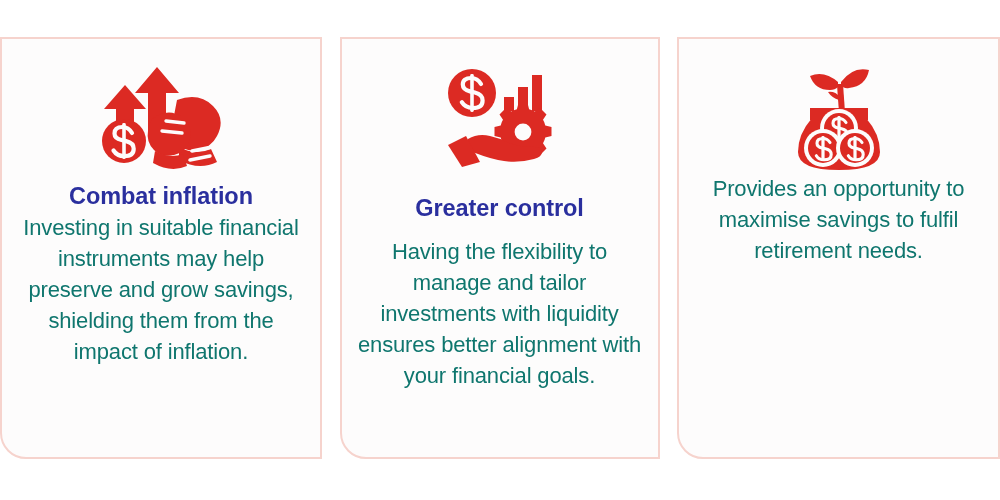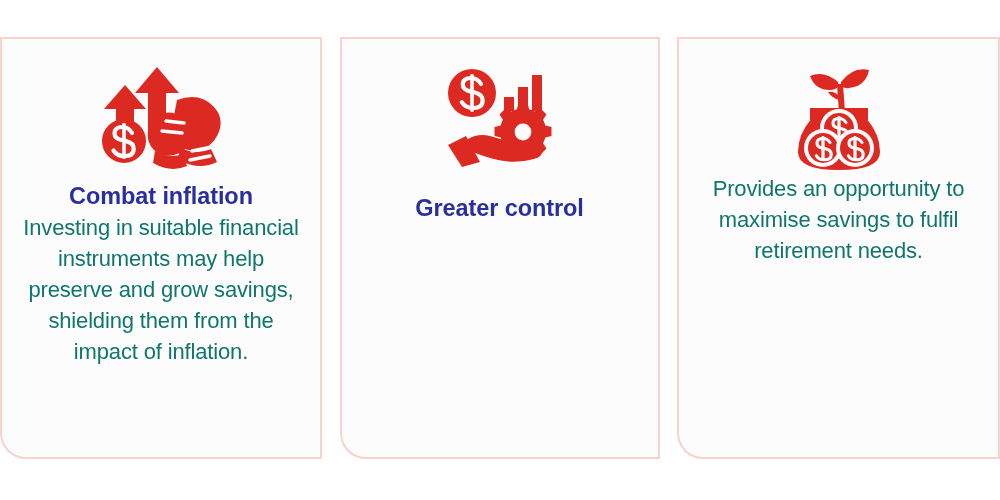--- a/index.html
+++ b/index.html
@@ -142,20 +142,21 @@
               <circle cx="0" cy="7" r="8.4" fill="#fdfcfc"></circle>
             </g>
 
             <path d="M22 72 q10 -6 22 -3 q9 2 17 6 q11 5 28 5 q7 0 7 5 q0 5 -8 7 q-18 5 -36 1 q-14 -3 -30 -10 Z"></path>
 
             <path d="M2 78 L20 69 L34 95 L16 100 Z"></path>
           </g>
         </svg>
       </div>
       <div class="card-title">Greater control</div>
+      <div class="card-body">Having the flexibility to manage and tailor investments with liquidity ensures better alignment with your financial goals.</div>
     </div>
 
     <div class="card card-3">
       <div class="icon-wrap">
         <svg width="94" height="110" viewBox="0 0 94 110" aria-hidden="true">
           <g fill="#dc2a23">
 
             <path d="M45 22 q1 16 2 28 l6 0 q-1 -14 -2 -28 Z"></path>
             <path d="M47 38 q-7 -2 -11 -8 q7 -1 12 5 Z"></path>
 

